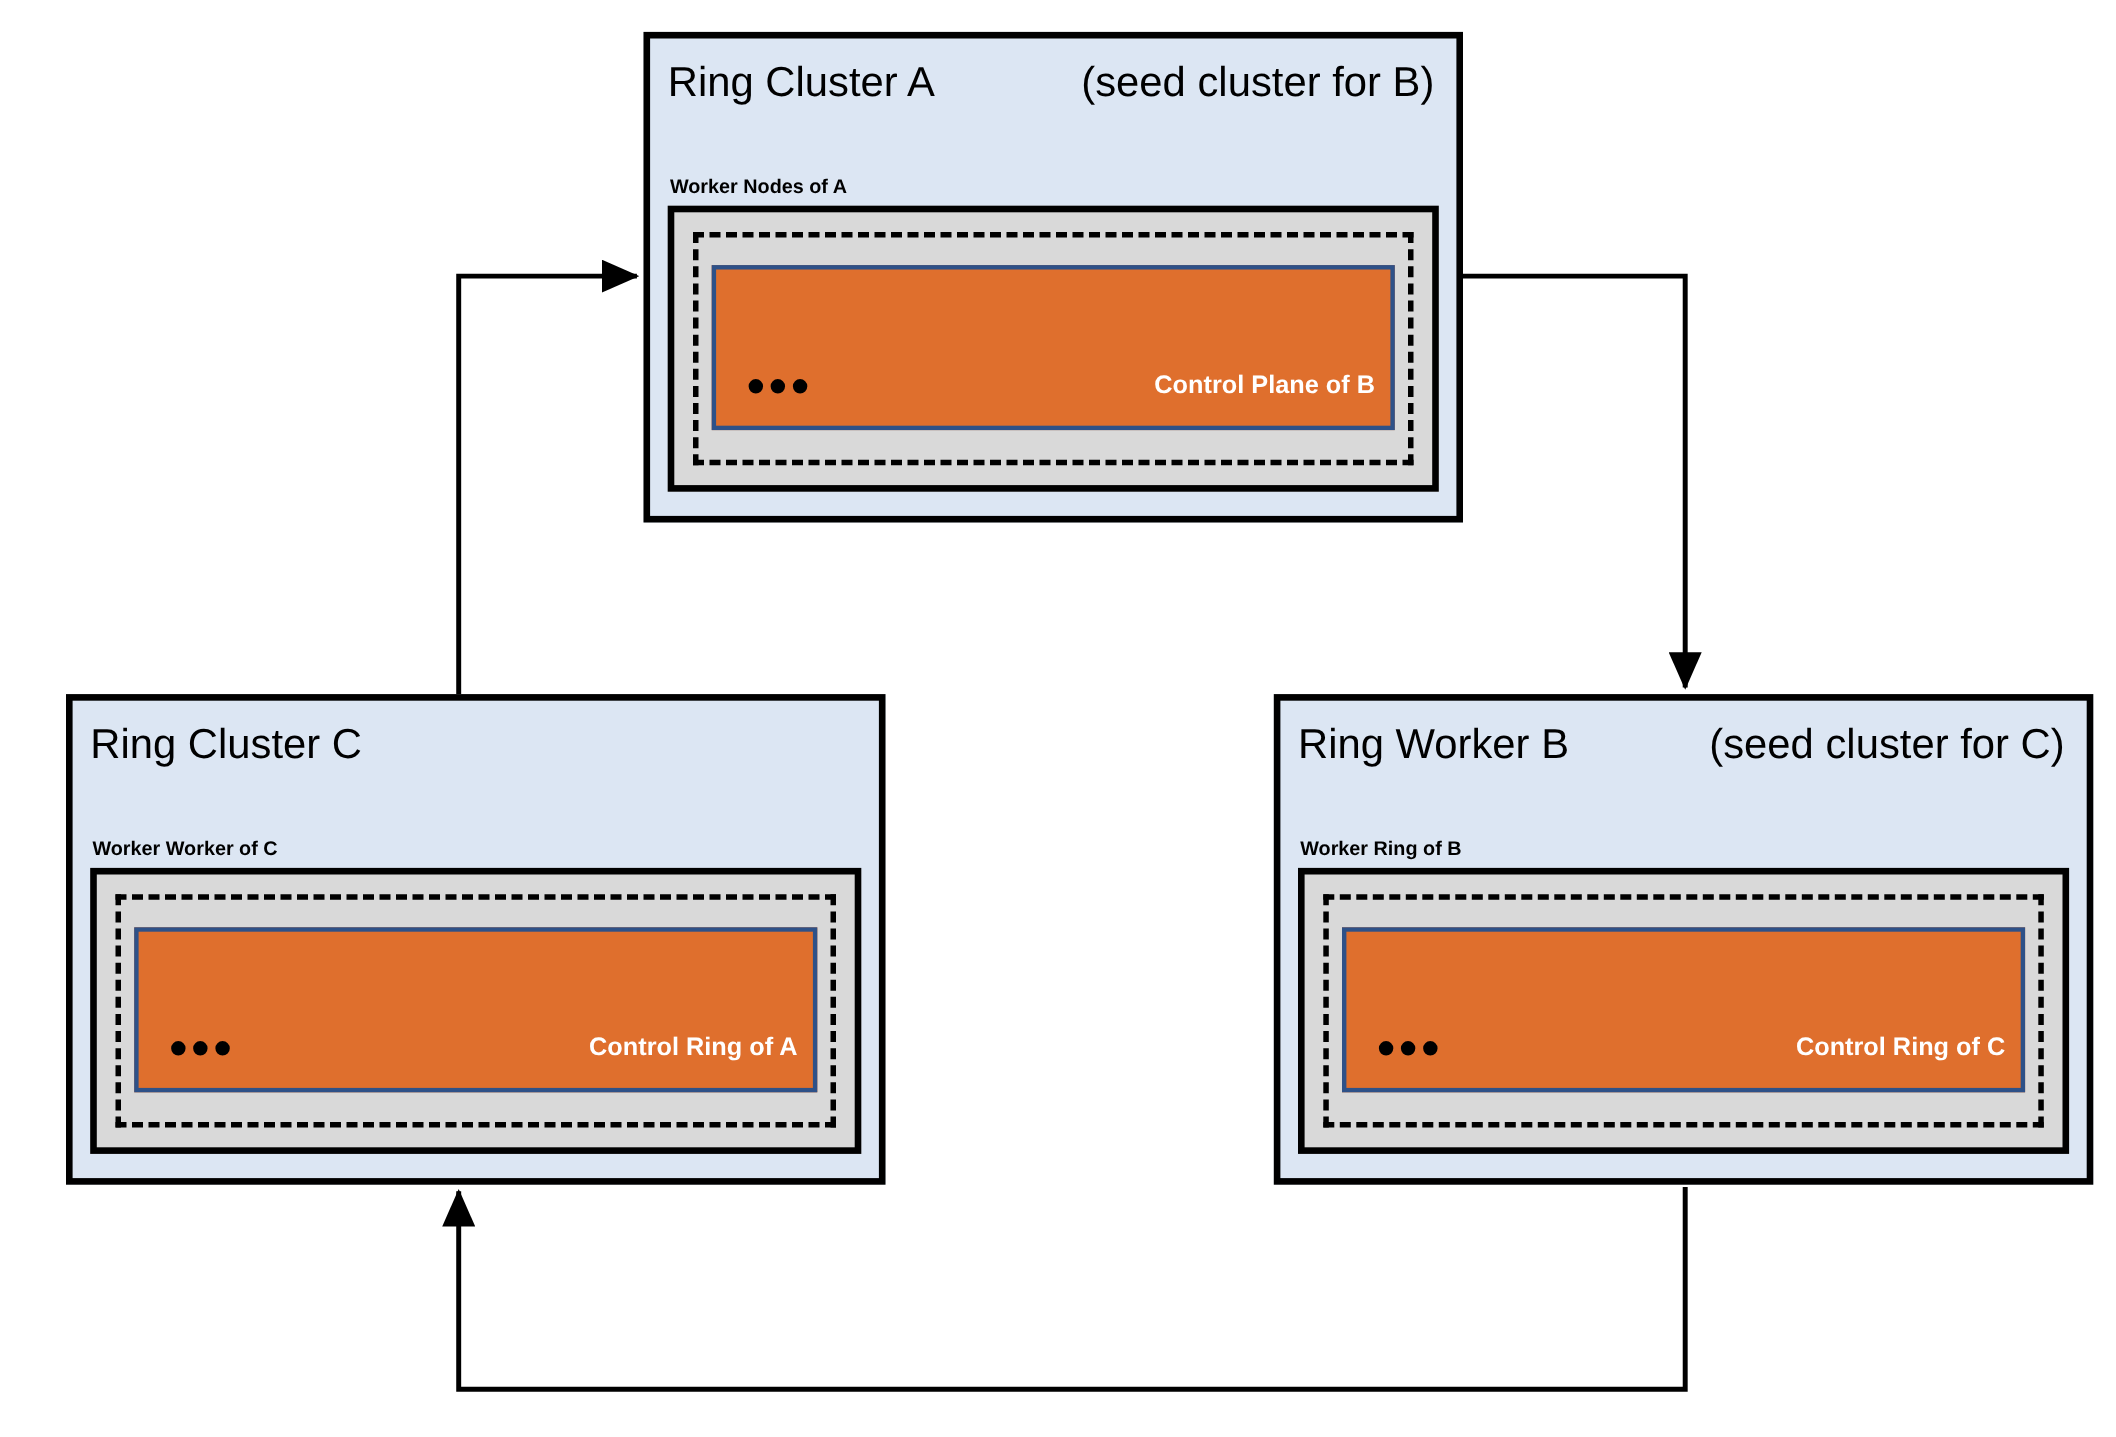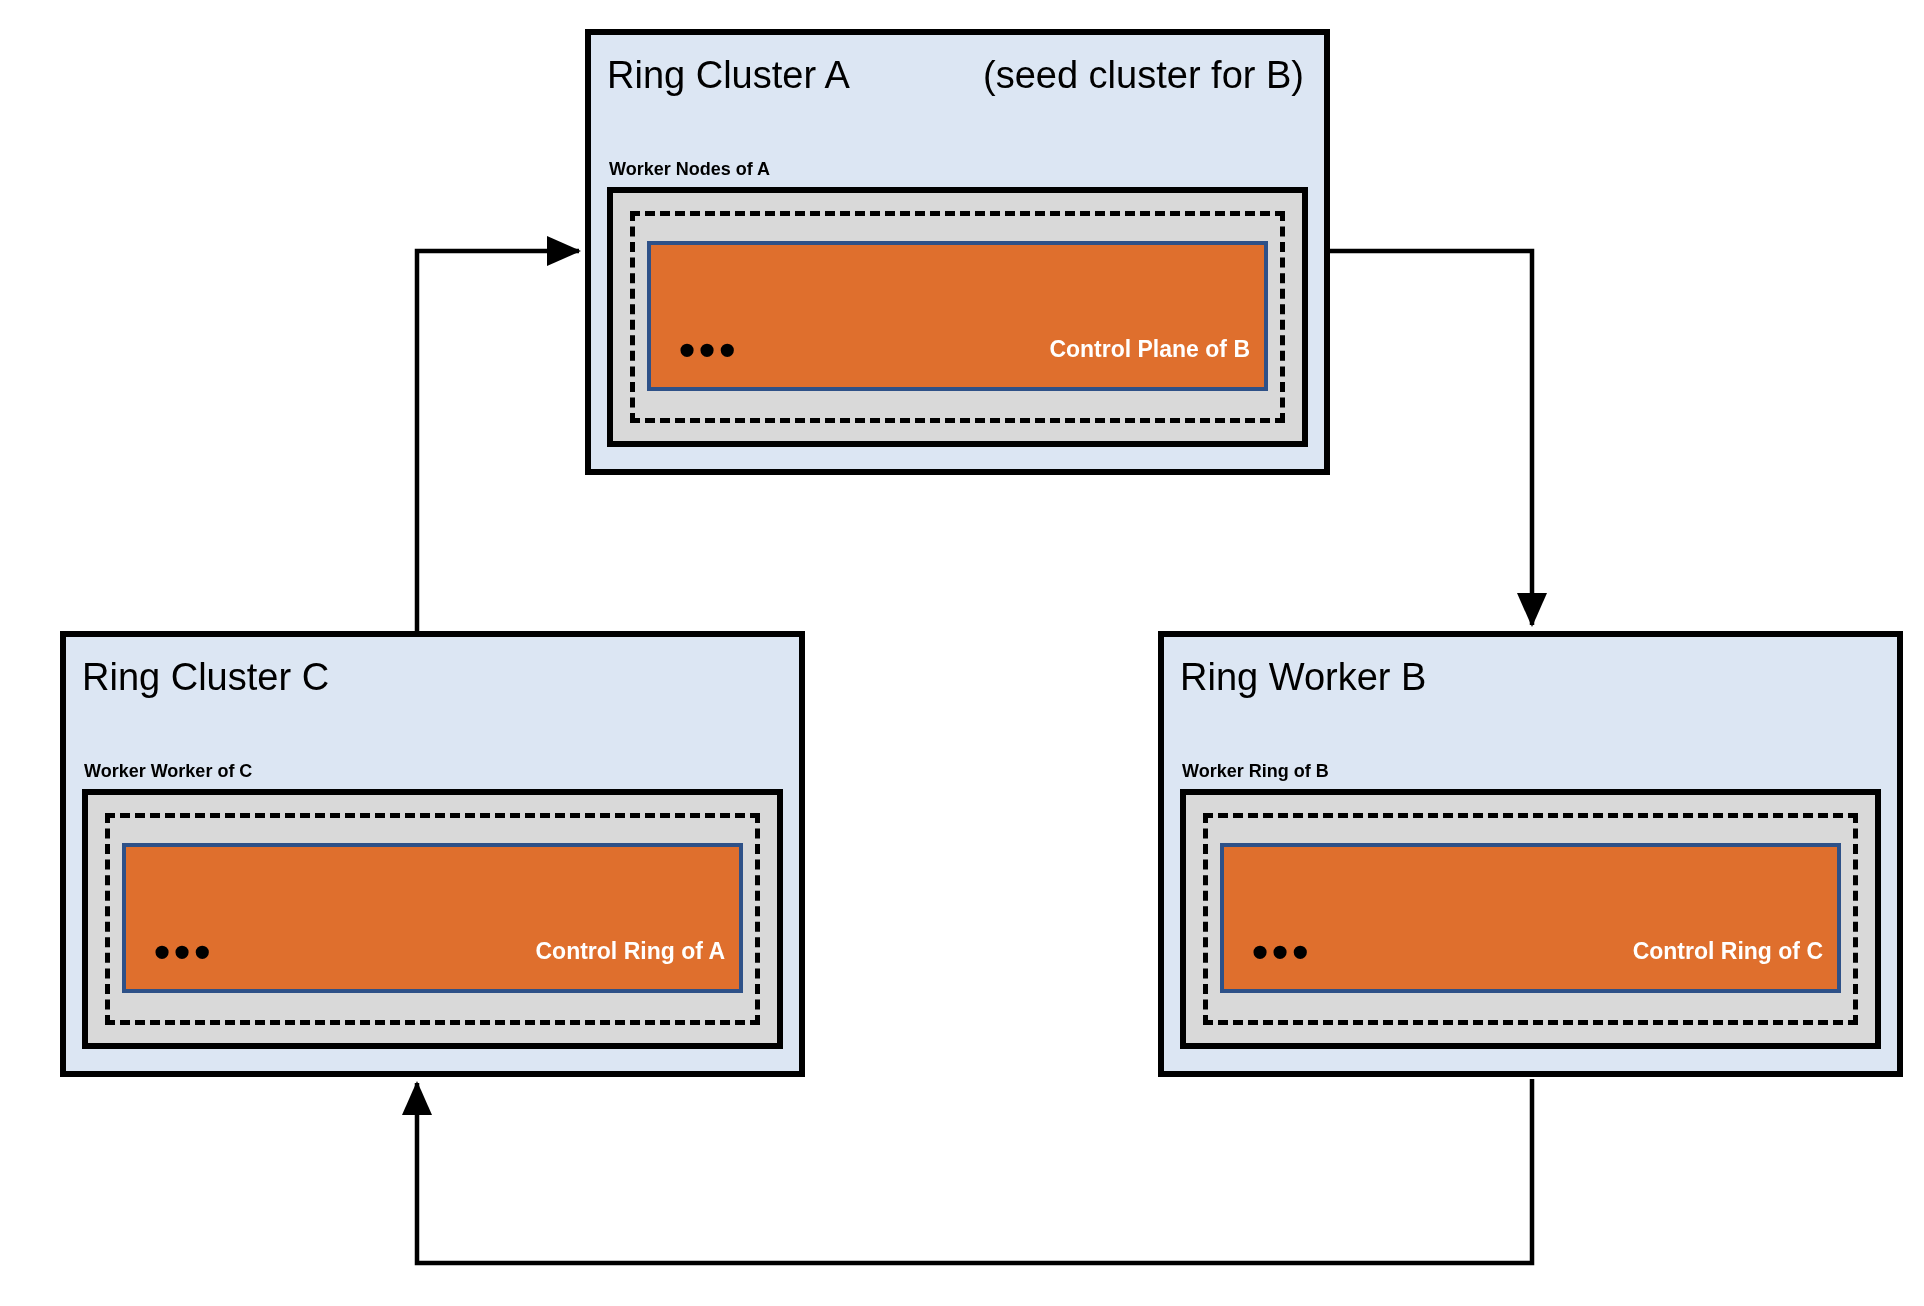--- a/index.html
+++ b/index.html
@@ -142,20 +142,21 @@
             <span class="control-label">Control Ring of A</span>
           </div>
         </div>
       </div>
     </div>
   </div>
 
   <div class="cluster cluster-b">
     <div class="title-row">
       <span>Ring Worker B</span>
+      <span>(seed cluster for C)</span>
     </div>
     <div class="worker-label">Worker Ring of B</div>
     <div class="worker-box">
       <div class="dashed-zone">
         <div class="control-box">
           <div class="control-row">
             <span class="dots">•••</span>
             <span class="control-label">Control Ring of C</span>
           </div>
         </div>

